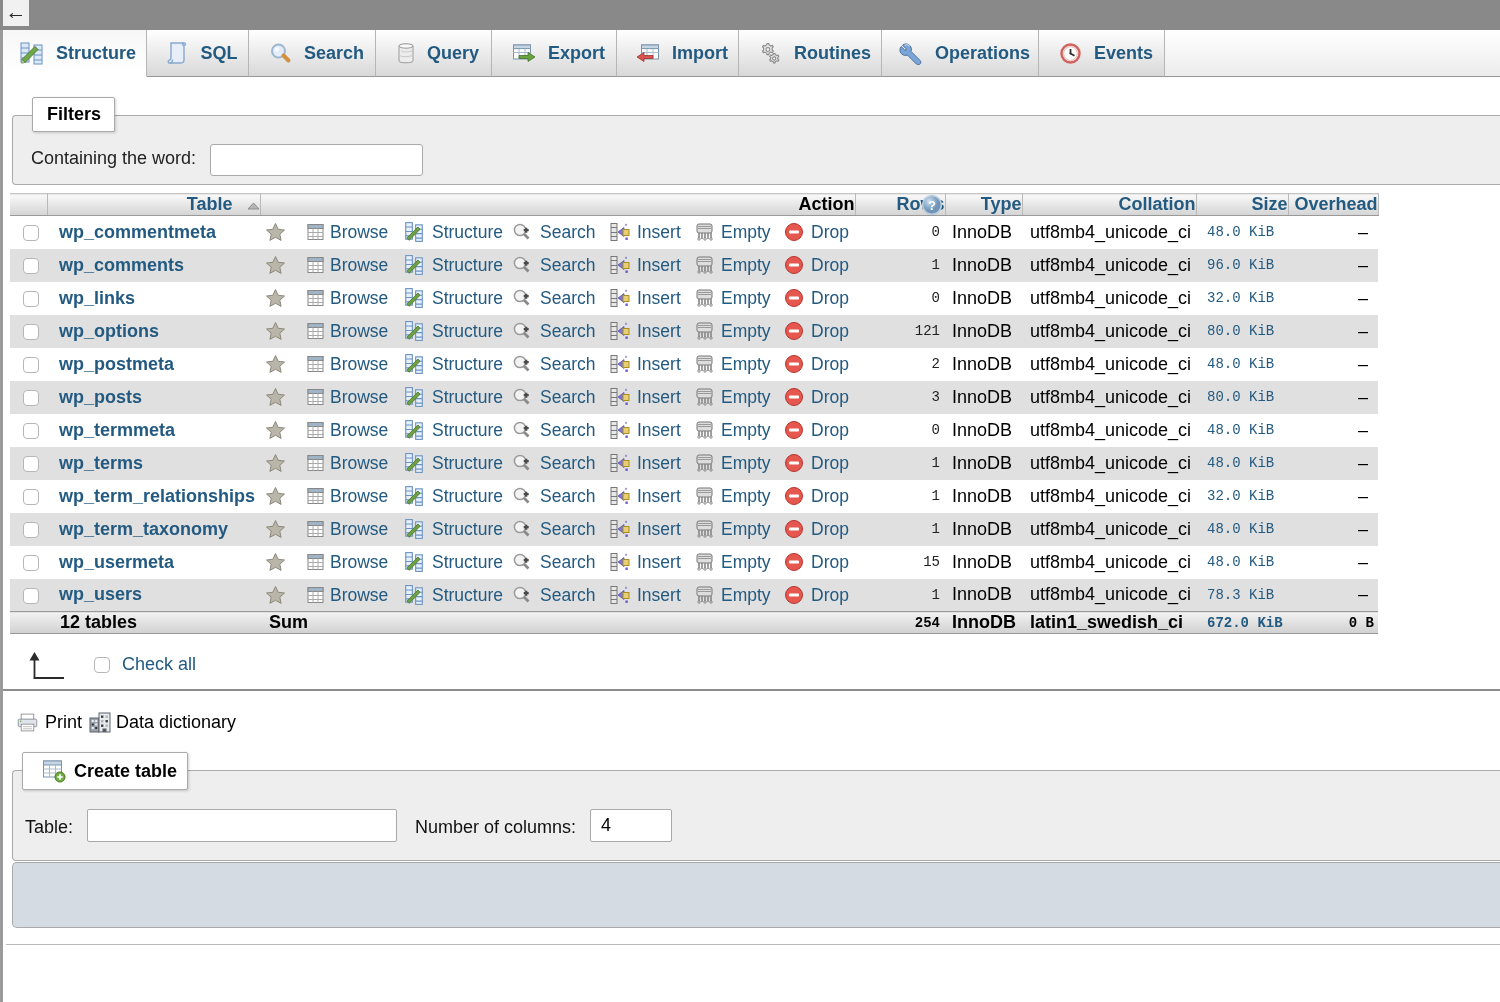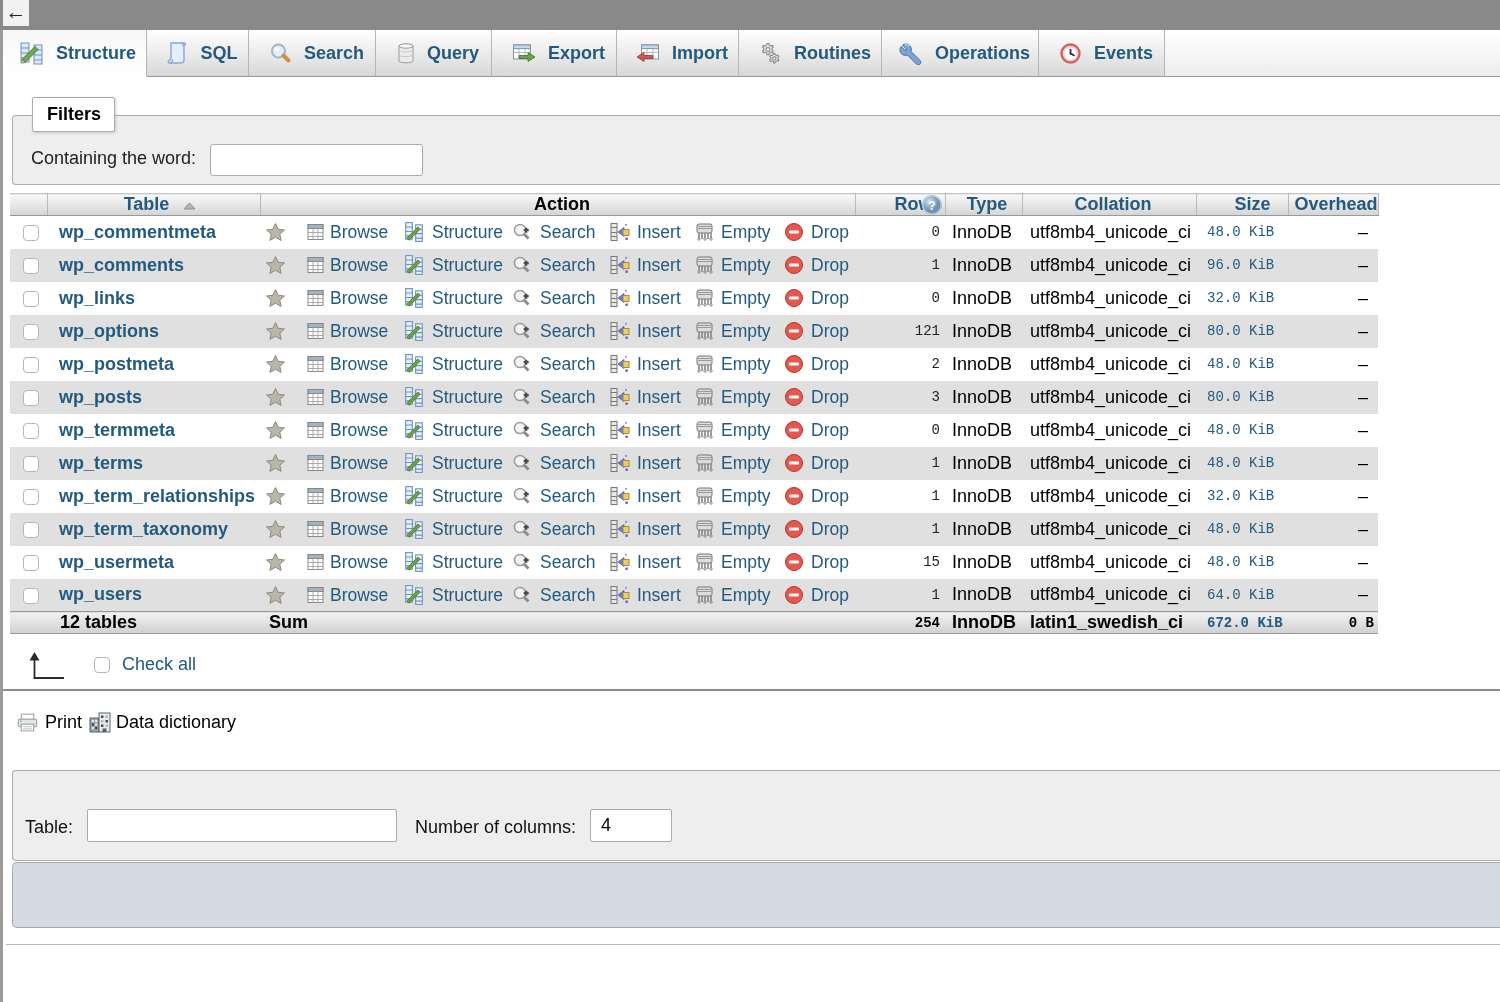--- a/index.html
+++ b/index.html
@@ -26,21 +26,21 @@
 .legendbox { position:absolute; background:#fff; border:1px solid #aaa; border-radius:2px; box-shadow:1px 1px 3px rgba(0,0,0,.18); font-weight:bold; color:#000; display:flex; align-items:center; z-index:5; }
 #filters-label { position:absolute; left:31px; top:148px; font-size:18px; color:#222; z-index:4; }
 #filters-input { position:absolute; left:210px; top:144px; width:213px; height:32px; border:1px solid #a9a9a9; border-radius:3px; background:#fff; z-index:4; }
 
 
 #dbtable { position:absolute; left:10px; top:193px; width:1368px; border-collapse:collapse; table-layout:fixed; font-size:18px; }
 #dbtable th, #dbtable td { overflow:hidden; white-space:nowrap; }
 #dbtable thead th {
   height:20px; background:linear-gradient(#f9f9f9,#d4d4d4); border-right:1px solid #b9b9b9;
   border-top:1px solid #c5c5c5; border-bottom:1px solid #999;
-  font-size:18px; font-weight:bold; color:#235a81; text-align:center; padding:0 0 0 6px;
+  font-size:18px; font-weight:bold; color:#235a81; text-align:right; padding:0 0 0 6px;
 }
 #dbtable thead th.black { color:#000; }
 #dbtable tbody td { height:33px; padding:0; vertical-align:middle; }
 #dbtable tbody tr.odd td { background:#fff; }
 #dbtable tbody tr.even td { background:#e0e0e0; }
 #dbtable .name { font-weight:bold; color:#235a81; padding-left:12px; }
 #dbtable td.ck { text-align:left; padding-left:13px; }
 .cb { display:inline-block; width:16px; height:16px; background:#fff; border:1px solid #b6b6b6; border-radius:4px; vertical-align:middle; }
 #dbtable td.rows { text-align:right; padding-right:5px; font-family:"Liberation Mono", monospace; font-size:14px; color:#222; }
 #dbtable td.typ { padding-left:7px; color:#000; }
@@ -1006,21 +1006,21 @@
             <a style="left:461px">Empty</a>
             <span class="ai" style="left:524px"><svg width="20" height="20" viewBox="0 0 20 20">
                 <circle cx="10" cy="10" r="8.5" fill="#e5574f" stroke="#b3362e" stroke-width="1"></circle>
                 <rect x="5" y="8.4" width="10" height="3.2" rx="1" fill="#fff"></rect>
               </svg></span>
             <a style="left:551px">Drop</a>
           </td>
           <td class="rows">1</td>
           <td class="typ">InnoDB</td>
           <td class="coll">utf8mb4_unicode_ci</td>
-          <td class="size">64.0 KiB</td>
+          <td class="size">78.3 KiB</td>
           <td class="ovh">–</td>
         </tr>
     </tbody>
     <tfoot>
       <tr>
         <th></th>
         <th style="padding-left:13px">12 tables</th>
         <th style="padding-left:9px">Sum</th>
         <th class="mono" style="text-align:right; padding-right:5px">254</th>
         <th style="padding-left:7px">InnoDB</th>
@@ -1067,20 +1067,30 @@
           <rect x="13" y="9" width="2.4" height="2.4" fill="#aeb4ba"></rect>
           <rect x="17.5" y="9" width="2.4" height="2.4" fill="#394049"></rect>
           <rect x="13" y="13.5" width="2.4" height="2.4" fill="#394049"></rect>
           <rect x="17.5" y="13.5" width="2.4" height="2.4" fill="#aeb4ba"></rect>
           <rect x="14.5" y="17.5" width="4" height="3.5" fill="#555c64"></rect>
         </svg></span>
       <a>Data dictionary</a>
   </div>
 
   <div class="fieldset" style="left:12px; top:770px; width:1488px; height:91px; border-right:none; border-radius:4px 0 0 4px;"></div>
+  <div class="legendbox" style="left:22px; top:752px; width:166px; height:38px; font-size:18px; padding-left:19px;"><span id="ic-createtable" style="margin-right:8px; line-height:0;"><svg width="24" height="24" viewBox="0 0 24 24">
+          <rect x="1.5" y="2" width="18" height="16" fill="#fff" stroke="#7a93ad"></rect>
+          <rect x="1.5" y="2" width="18" height="4" fill="#c7d6e4" stroke="#7a93ad"></rect>
+          <line x1="7.5" y1="6" x2="7.5" y2="18" stroke="#a9bccd"></line>
+          <line x1="13.5" y1="6" x2="13.5" y2="18" stroke="#a9bccd"></line>
+          <line x1="1.5" y1="10" x2="19.5" y2="10" stroke="#a9bccd"></line>
+          <line x1="1.5" y1="14" x2="19.5" y2="14" stroke="#a9bccd"></line>
+          <circle cx="18" cy="18" r="5" fill="#6fae3f" stroke="#477528" stroke-width="1"></circle>
+          <path d="M18 15.2 L18 20.8 M15.2 18 L20.8 18" stroke="#fff" stroke-width="1.7"></path>
+        </svg></span>Create table</div>
   <div id="name-label">Table:</div>
   <div id="name-input"></div>
   <div id="ncol-label">Number of columns:</div>
   <div id="ncol-input">4</div>
 
   <div id="tblfooters"></div>
   <div class="hr2"></div>
 </div>
 
 </body></html>

